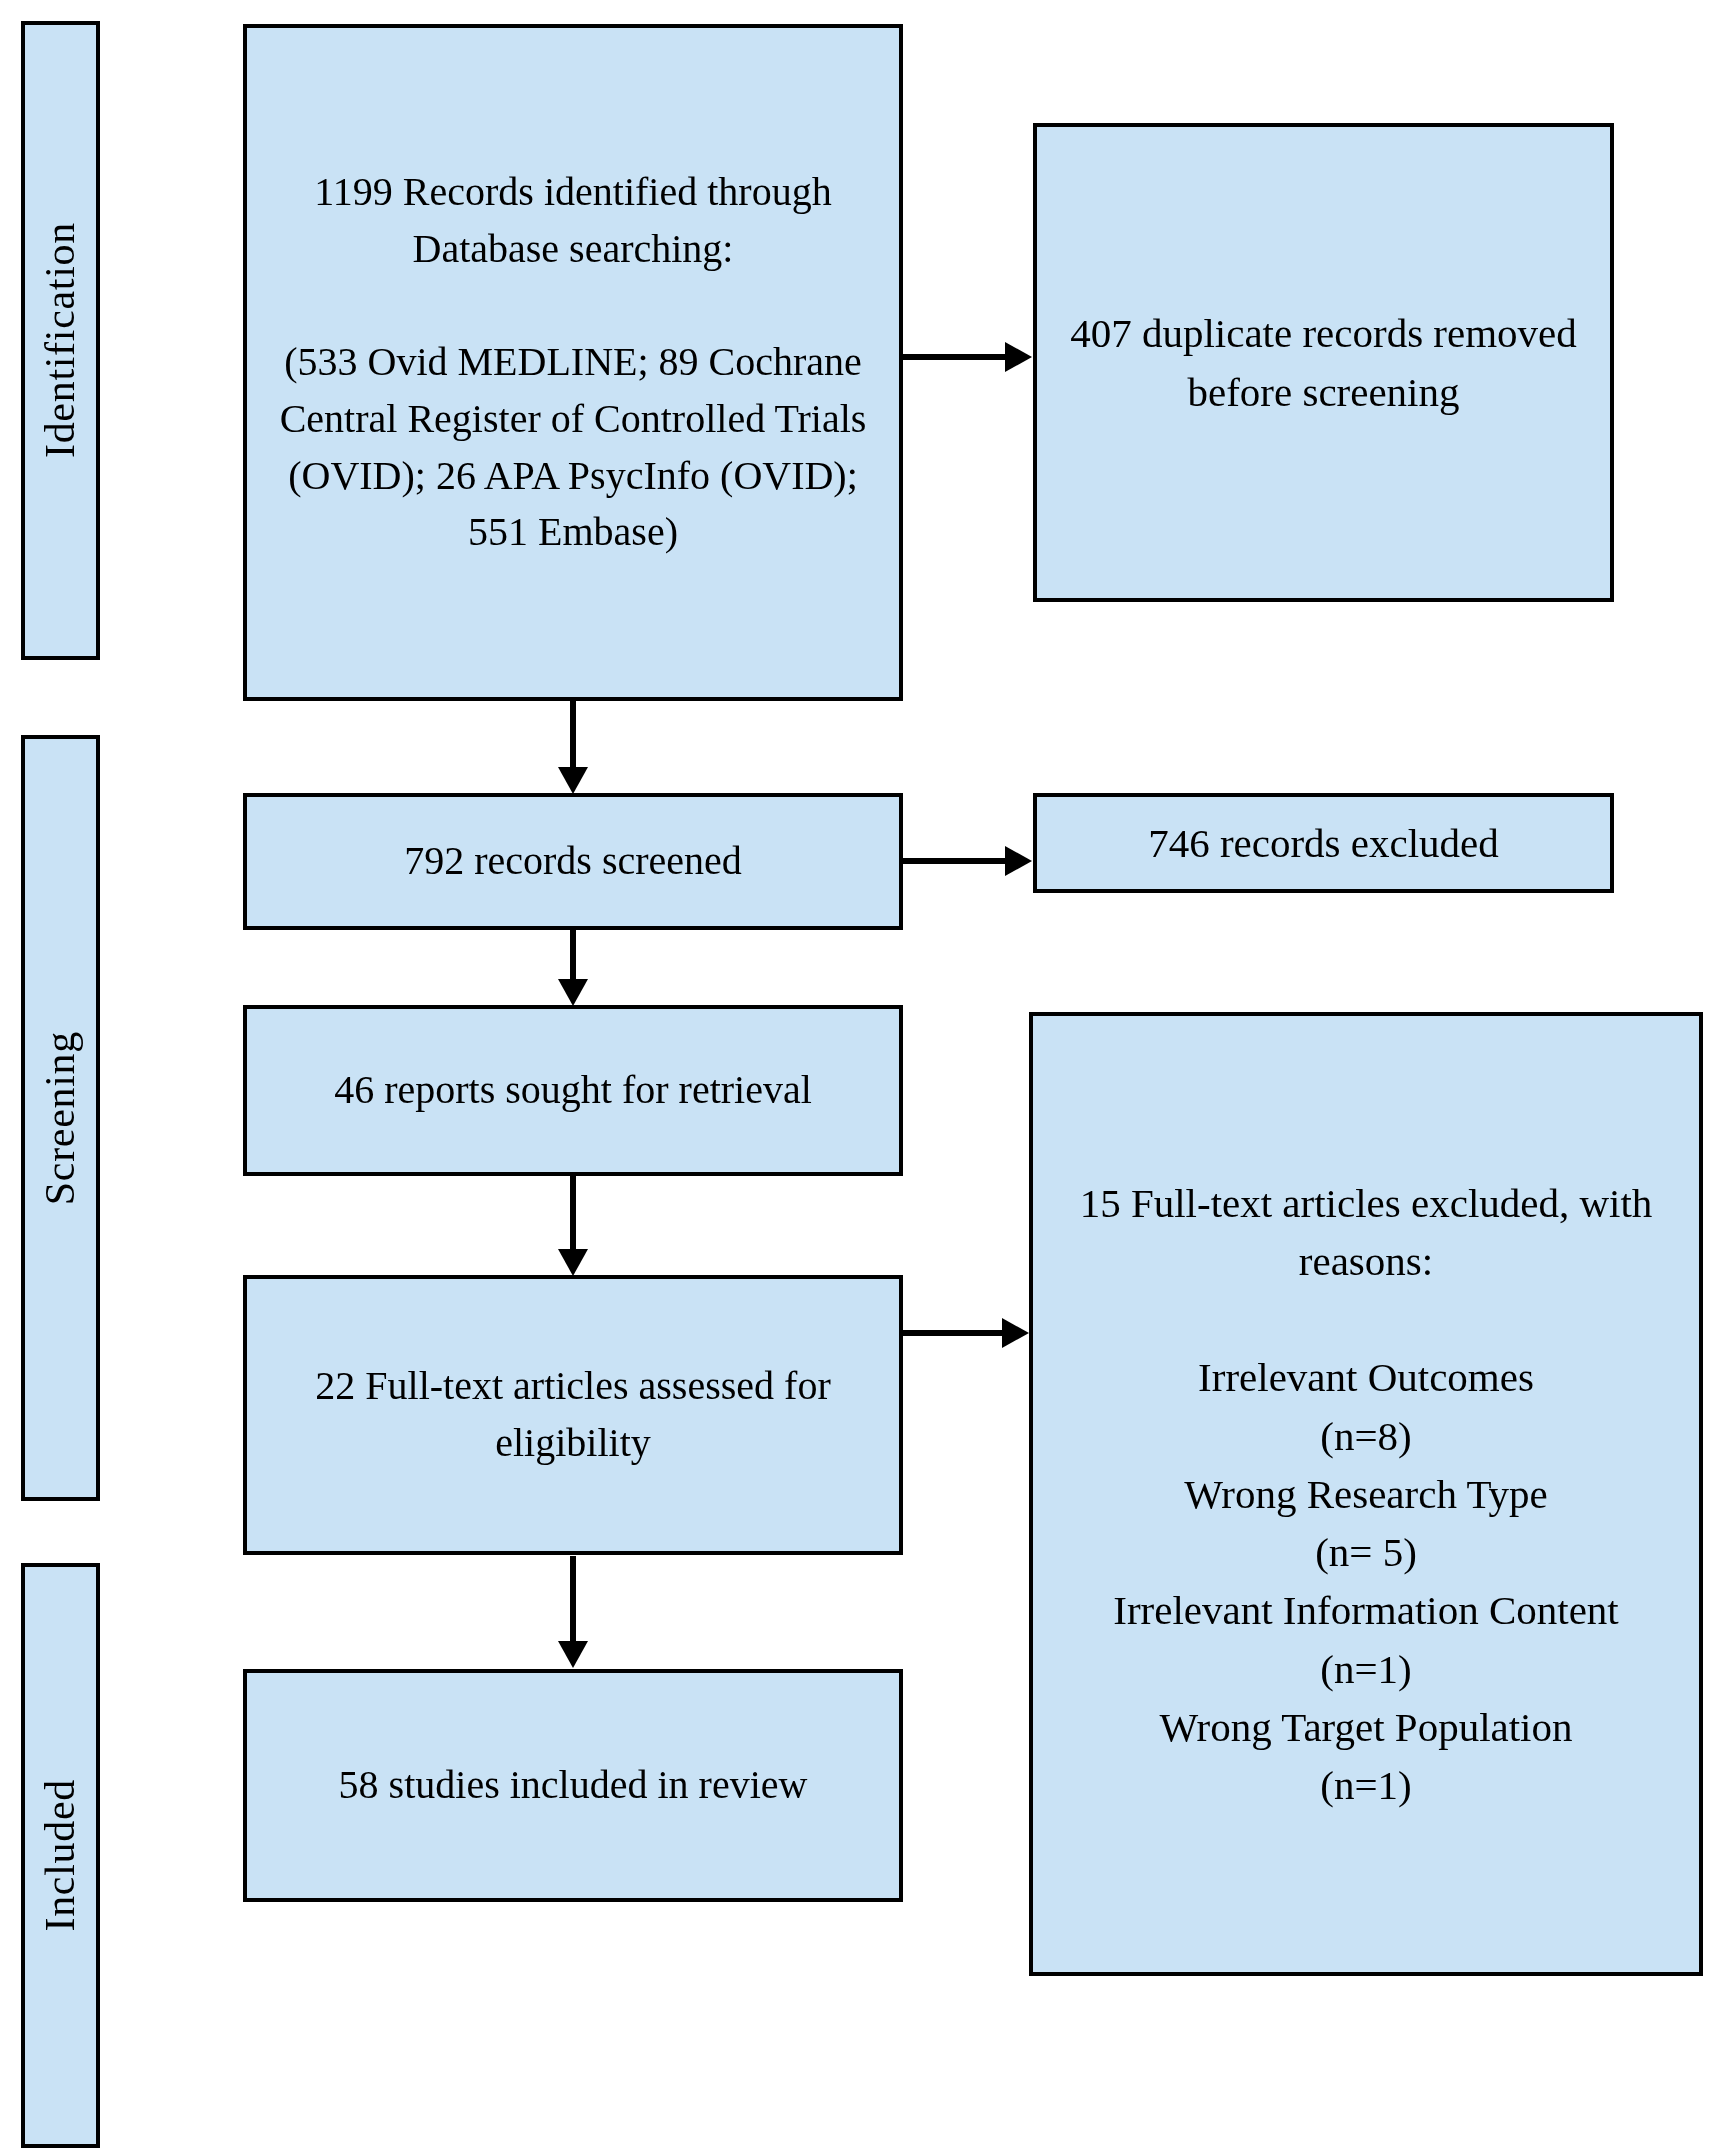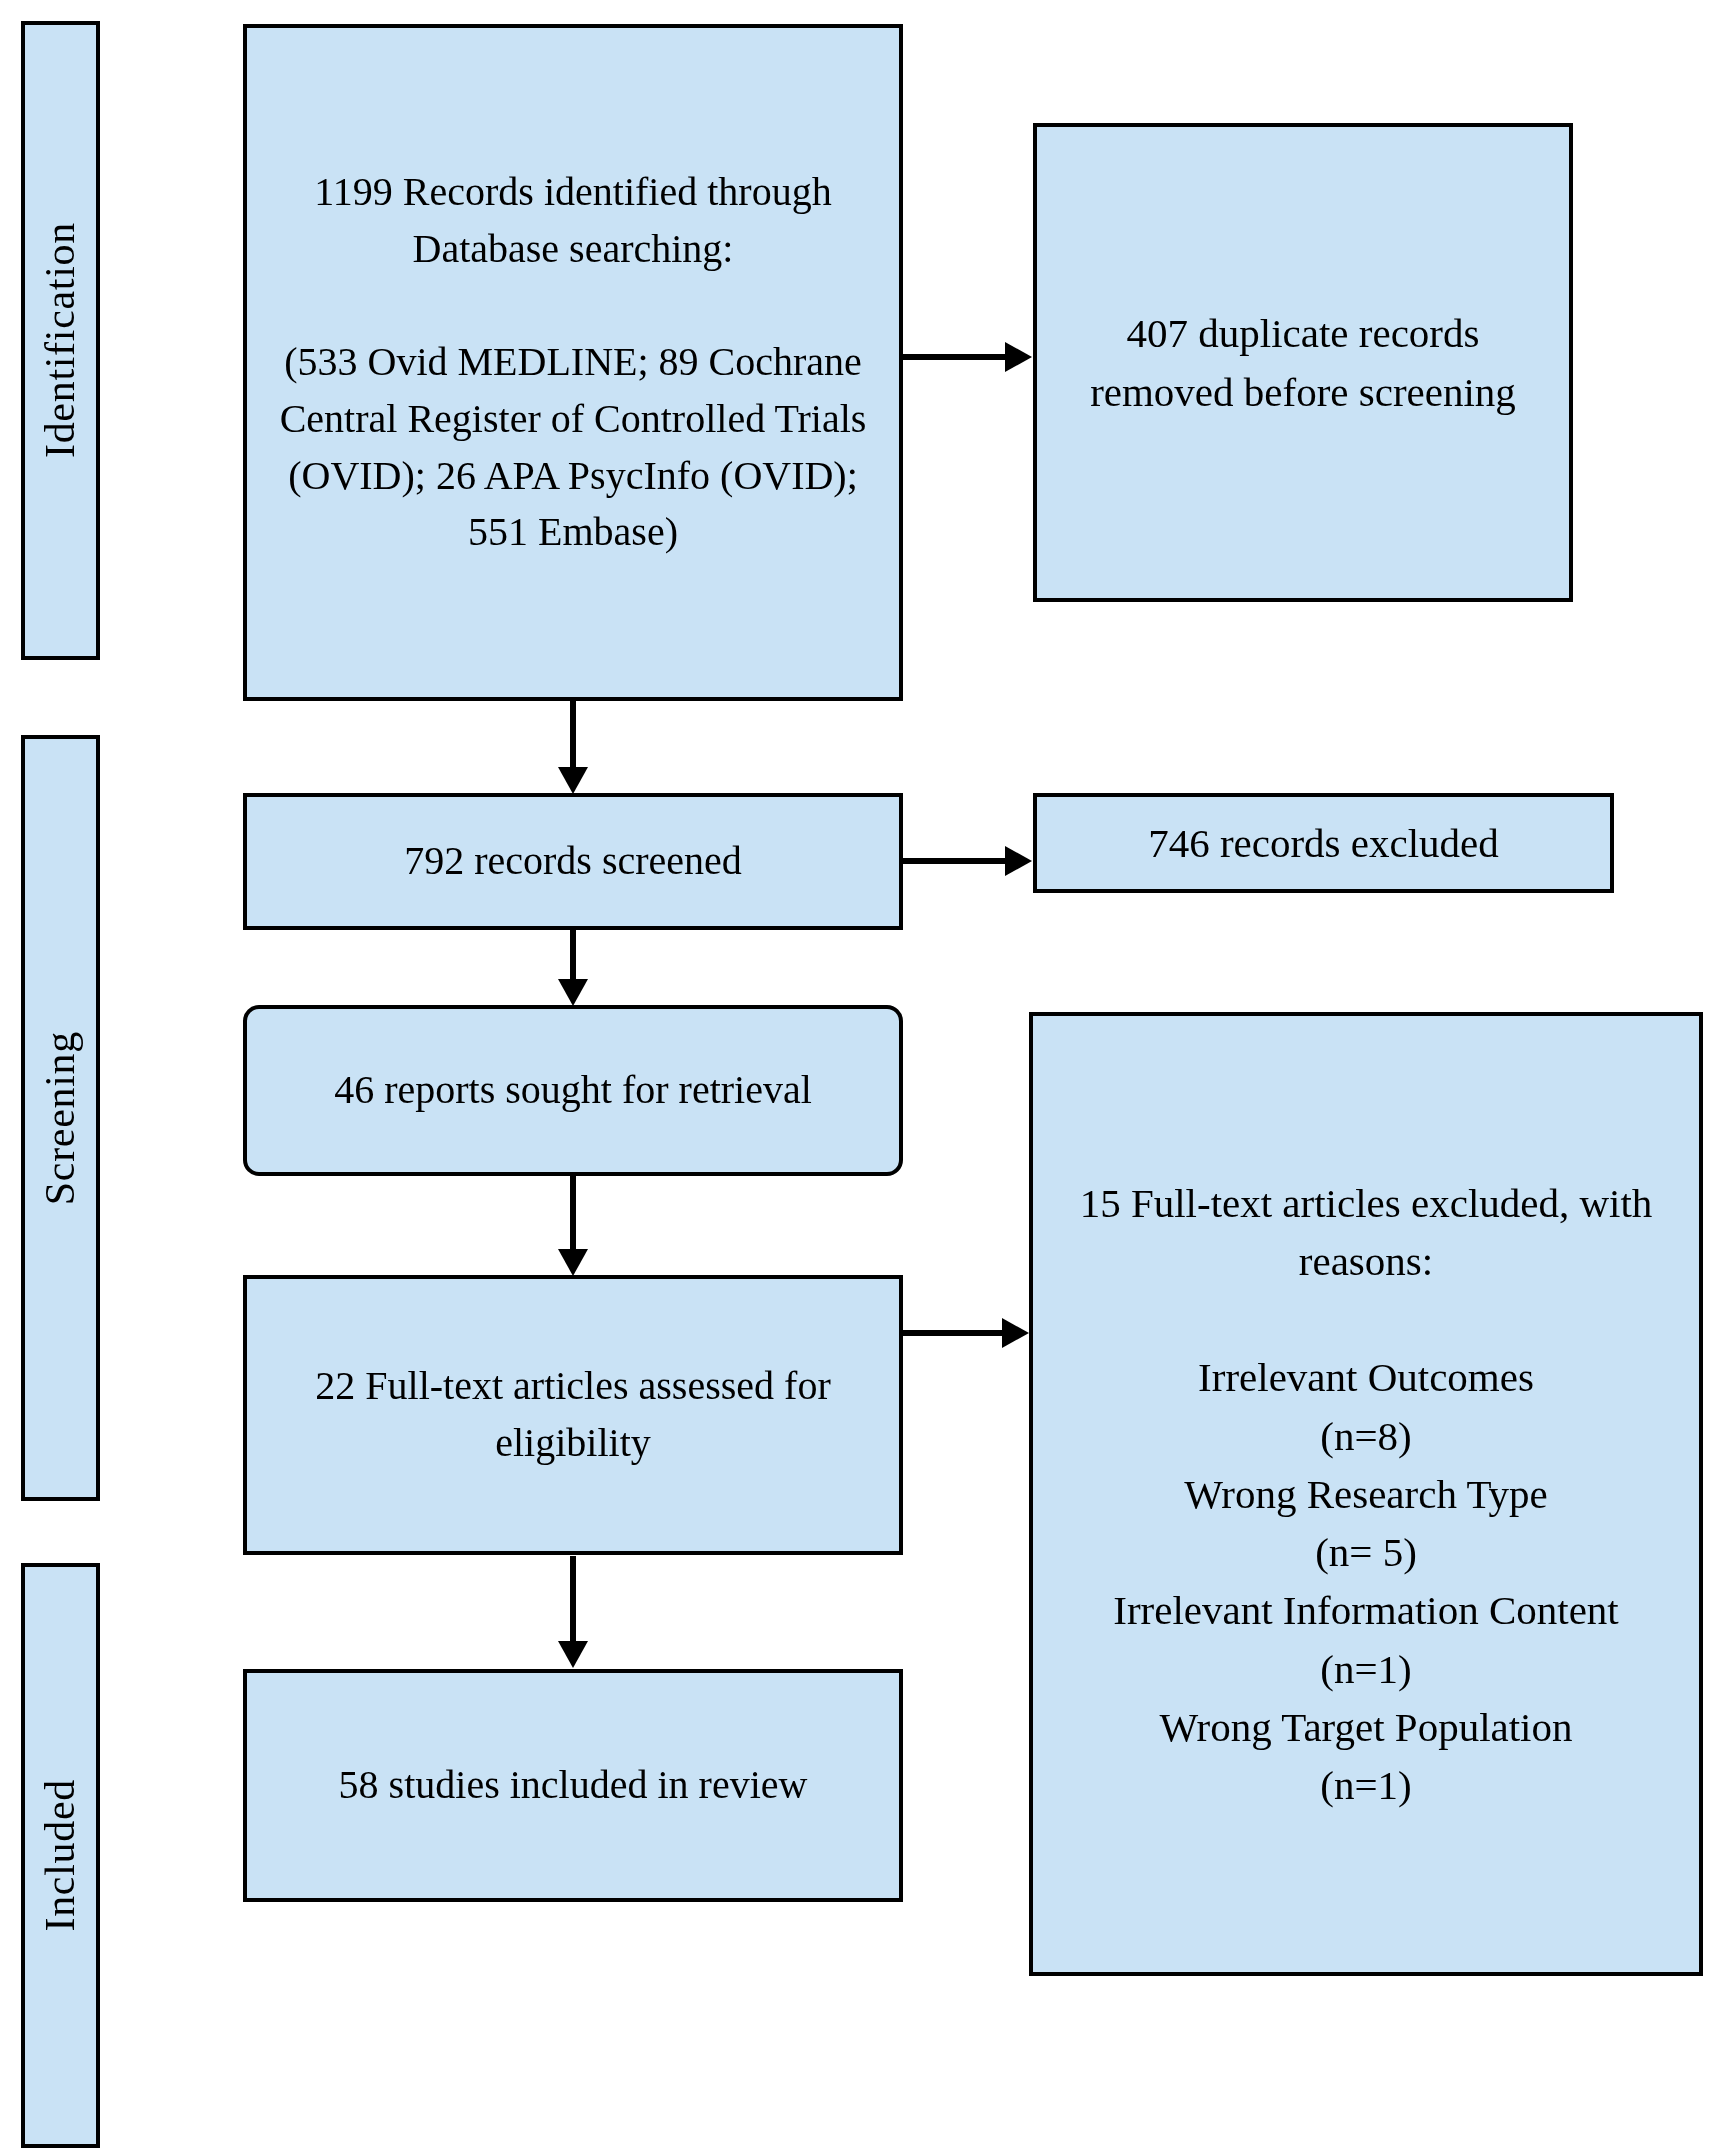--- a/index.html
+++ b/index.html
@@ -100,33 +100,33 @@
   <div class="pbox fs-main" style="left:243px; top:24px; width:660px; height:677px;">
     <span class="txt">1199 Records identified through Database searching:
 
 (533 Ovid MEDLINE; 89 Cochrane Central Register of Controlled Trials (OVID); 26 APA PsycInfo (OVID); 551 Embase)</span>
   </div>
 
   <div class="pbox fs-main" style="left:243px; top:793px; width:660px; height:137px;">
     <span class="txt">792 records screened</span>
   </div>
 
-  <div class="pbox fs-main" style="left:243px; top:1005px; width:660px; height:171px;border-radius:16px;">
+  <div class="pbox fs-main" style="left:243px; top:1005px; width:660px; height:171px;">
     <span class="txt">46 reports sought for retrieval</span>
   </div>
 
   <div class="pbox fs-main" style="left:243px; top:1275px; width:660px; height:280px;">
     <span class="txt">22 Full-text articles assessed for eligibility</span>
   </div>
 
   <div class="pbox fs-main" style="left:243px; top:1669px; width:660px; height:233px;">
     <span class="txt">58 studies included in review</span>
   </div>
 
-  <div class="pbox fs-big" style="left:1033px; top:123px; width:540px; height:479px;">
+  <div class="pbox fs-big" style="left:1033px; top:123px; width:581px; height:479px;">
     <span class="txt">407 duplicate records removed before screening</span>
   </div>
 
   <div class="pbox fs-big" style="left:1033px; top:793px; width:581px; height:100px;">
     <span class="txt">746 records excluded</span>
   </div>
 
   <div class="pbox fs-big" style="left:1029px; top:1012px; width:674px; height:964px;">
     <span class="txt">15 Full-text articles excluded, with reasons:
 

